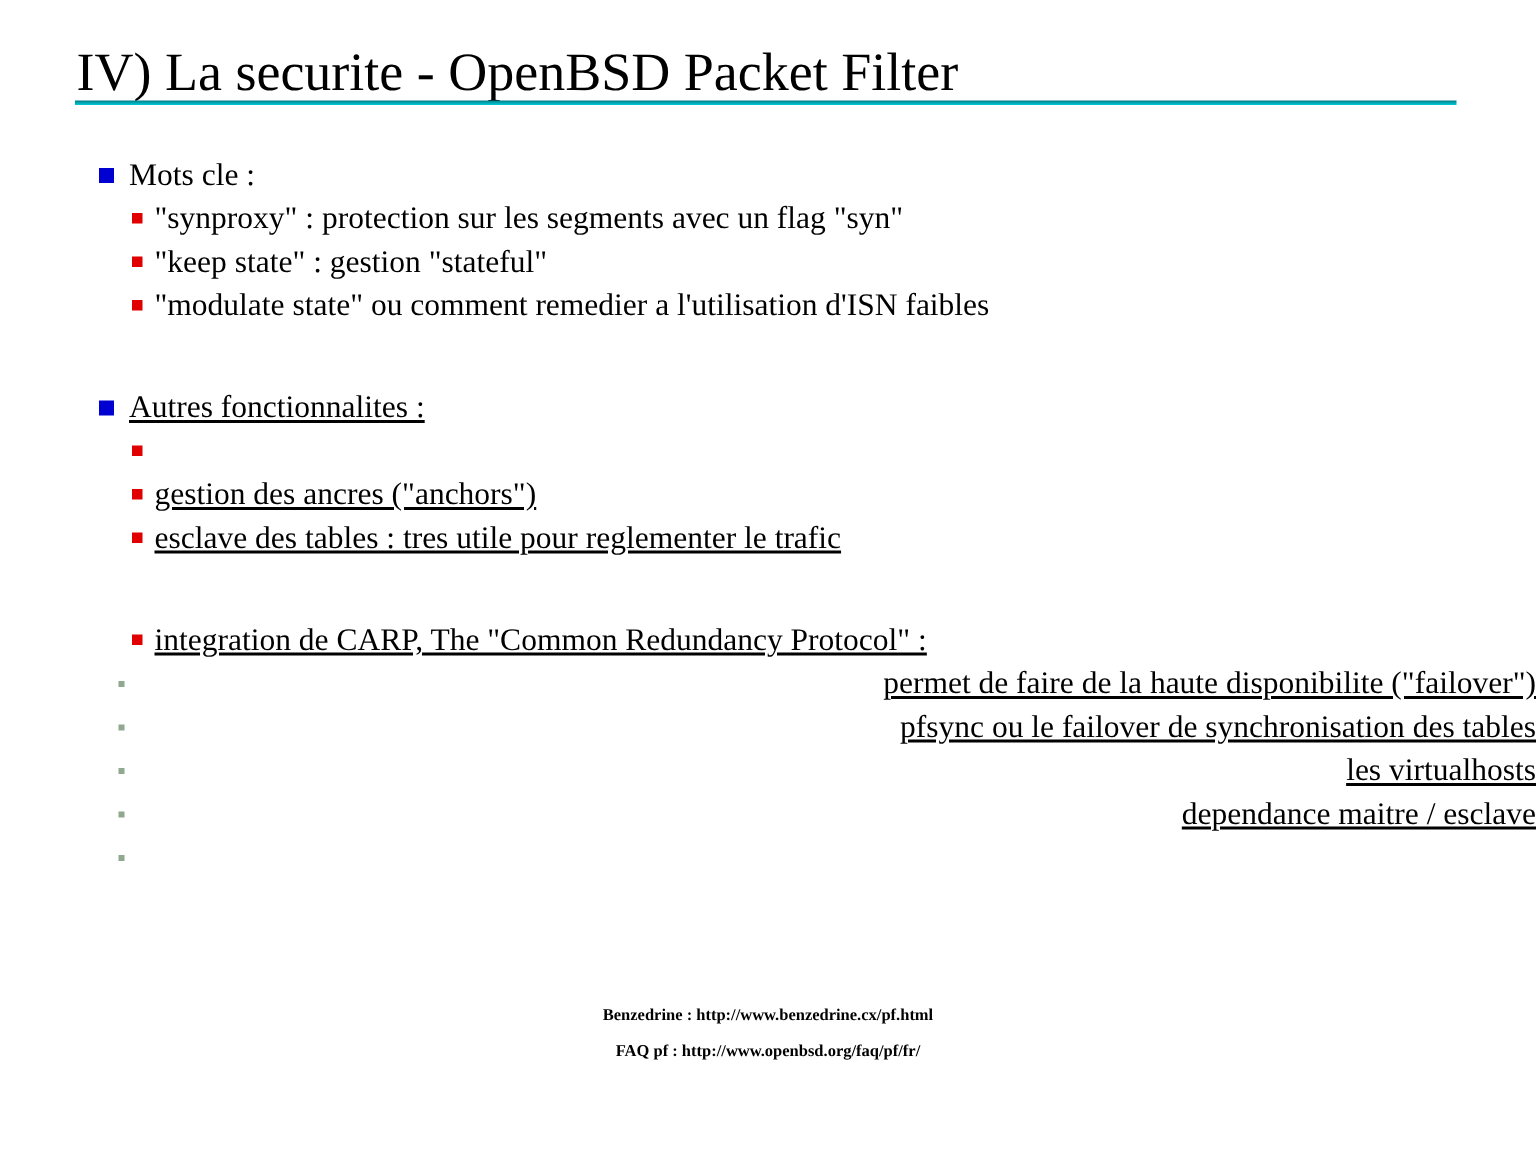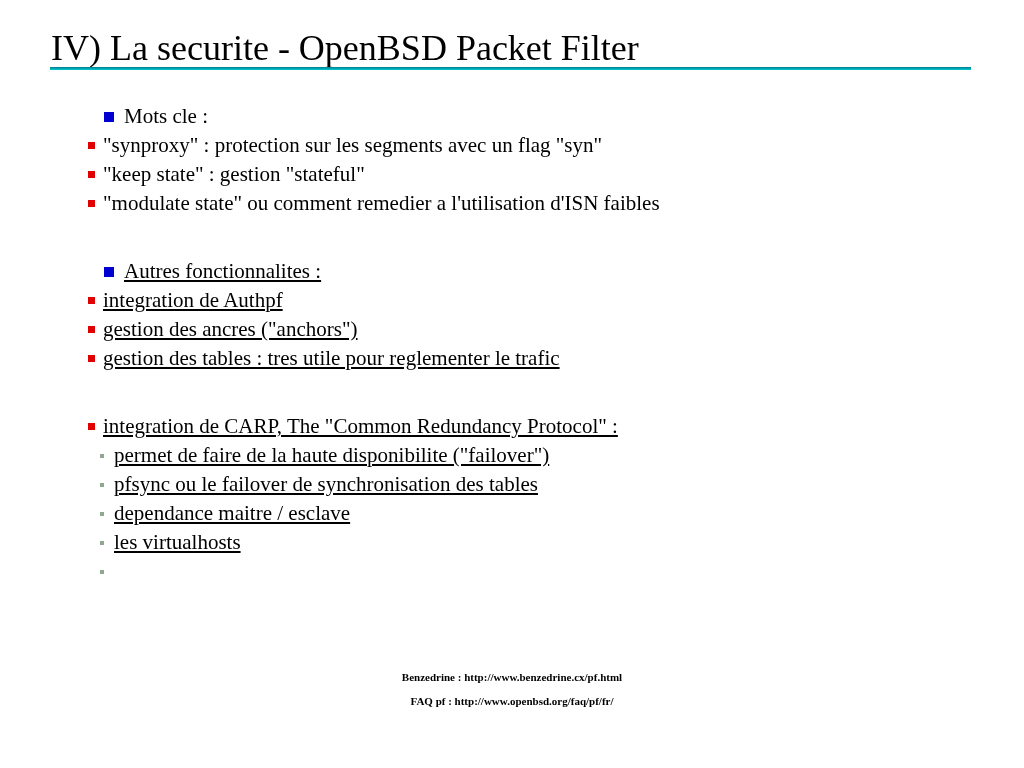--- a/index.html
+++ b/index.html
@@ -46,33 +46,33 @@
     display: flex;
     align-items: center;
     height: 29px;
     font-size: 21px;
     white-space: nowrap;
   }
   .bullet {
     flex: 0 0 auto;
     display: inline-block;
   }
-  .l1 { padding-left: 104px; }
+  .l1 { padding-left: 66px; }
   .l1 .bullet {
     width: 10px; height: 10px;
     margin-right: 10px;
     background: var(--bullet-l1, #0000d0);
   }
   .l2 { padding-left: 88px; }
   .l2 .bullet {
     width: 7px; height: 7px;
     margin-right: 8px;
     background: var(--bullet-l2, #e00000);
   }
-  .l3 { padding-left: 100px; }
+  .l3 { padding-left: 79px; justify-content: space-between; }
   .l3 .bullet {
     width: 4px; height: 4px;
     margin-right: 10px;
     background: var(--bullet-l3, #90a890);
   }
   .footer {
     position: absolute;
     left: 0;
     top: 665px;
     width: 1024px;
@@ -107,51 +107,50 @@
           <span class="txt">"modulate state" ou comment remedier a l'utilisation d'ISN faibles</span>
         </div>
       </div>
       <div class="group">
         <div class="line l1">
           <span class="bullet"></span>
           <span class="txt">Autres fonctionnalites :</span>
         </div>
         <div class="line l2">
           <span class="bullet"></span>
-          <span class="txt">integration de Authpf</span>
         </div>
         <div class="line l2">
           <span class="bullet"></span>
           <span class="txt">gestion des ancres ("anchors")</span>
         </div>
         <div class="line l2">
           <span class="bullet"></span>
-          <span class="txt">gestion des tables : tres utile pour reglementer le trafic</span>
+          <span class="txt">esclave des tables : tres utile pour reglementer le trafic</span>
         </div>
       </div>
       <div class="group">
         <div class="line l2">
           <span class="bullet"></span>
           <span class="txt">integration de CARP, The "Common Redundancy Protocol" :</span>
         </div>
         <div class="line l3">
           <span class="bullet"></span>
           <span class="txt">permet de faire de la haute disponibilite ("failover")</span>
         </div>
         <div class="line l3">
           <span class="bullet"></span>
           <span class="txt">pfsync ou le failover de synchronisation des tables</span>
         </div>
         <div class="line l3">
           <span class="bullet"></span>
-          <span class="txt">dependance maitre / esclave</span>
+          <span class="txt">les virtualhosts</span>
         </div>
         <div class="line l3">
           <span class="bullet"></span>
-          <span class="txt">les virtualhosts</span>
+          <span class="txt">dependance maitre / esclave</span>
         </div>
         <div class="line l3">
           <span class="bullet"></span>
         </div>
       </div>
     </div>
   <div class="footer">
     <div>Benzedrine : http://www.benzedrine.cx/pf.html</div>
     <div>FAQ pf : http://www.openbsd.org/faq/pf/fr/</div>
   </div>

